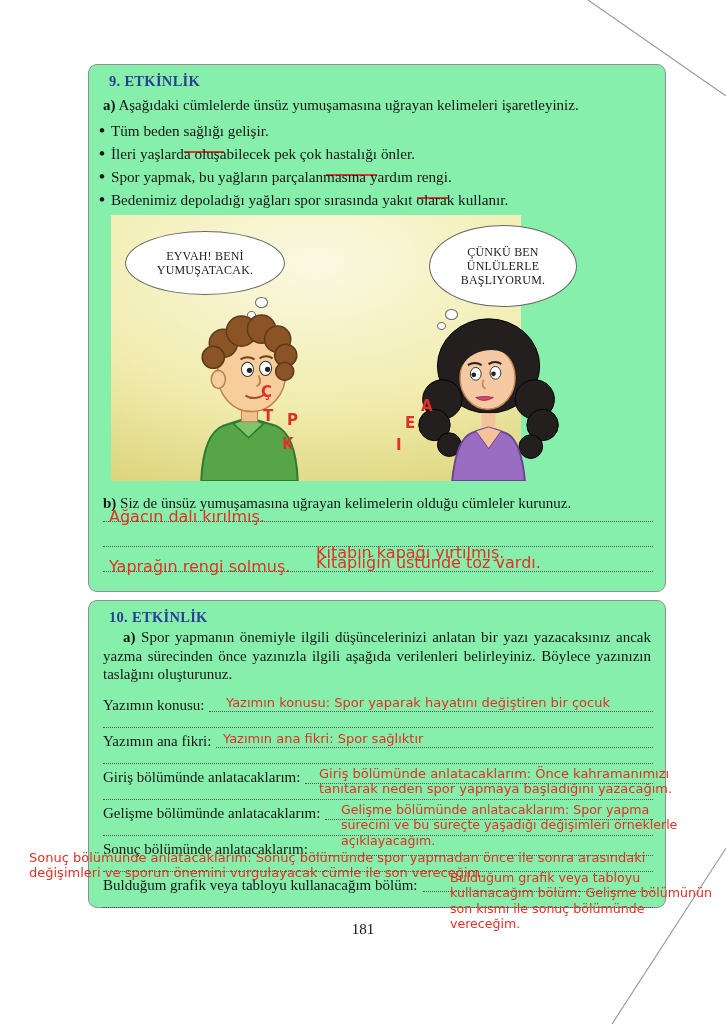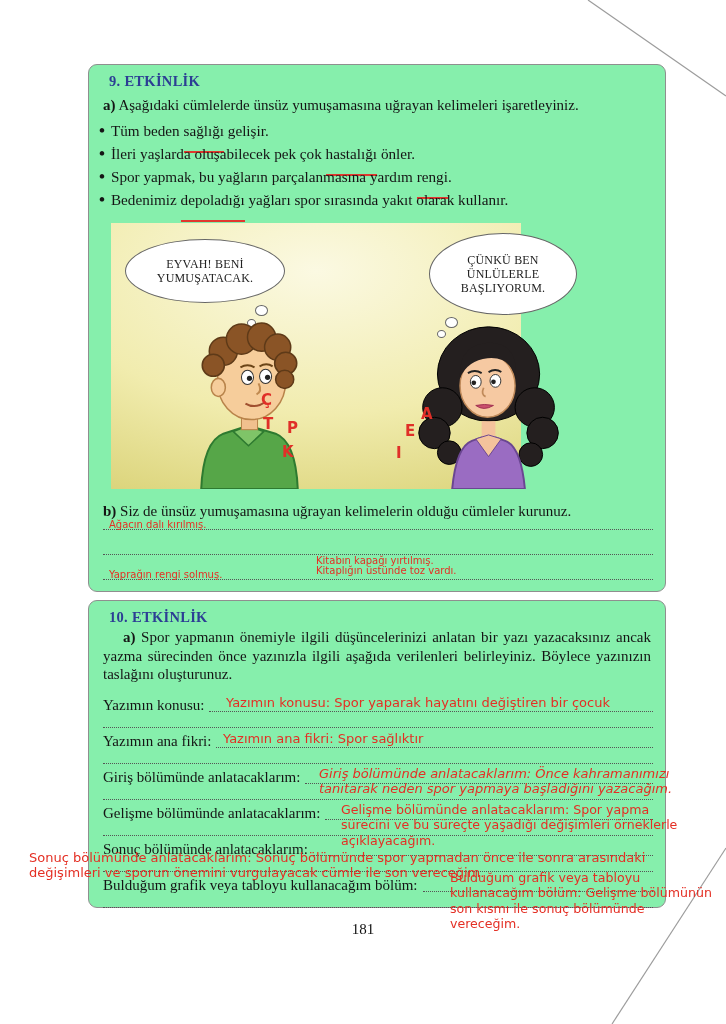--- a/index.html
+++ b/index.html
@@ -19,21 +19,21 @@
   .line-a { margin:6px 14px 0 14px; }
   .line-b { margin:13px 14px 0 14px; }
   .prefix { font-weight:bold; }
 
   .bullets { margin:4px 10px 0 8px; }
   .bullet { display:flex; font-size:15.2px; line-height:23px; }
   .bullet::before { content:"•"; font-weight:bold; font-size:17px; margin:0 6px 0 2px; }
   .umark { border-bottom:2px solid #e0392e; padding-bottom:12px; }
 
   
-  .illus { position:relative; margin:12px 0 0 22px; width:410px; height:266px;
+  .illus { position:relative; margin:4px 0 0 22px; width:410px; height:266px;
            background: radial-gradient(140% 120% at 50% 18%, #fbf9e2 0%, #f1ecae 45%, #ddd67f 75%, #c3bc5a 100%); }
   .bubble { position:absolute; background:#fff; border:1.6px solid #666; border-radius:50%;
             display:flex; flex-direction:column; align-items:center; justify-content:center;
             font-size:12px; line-height:14px; text-align:center; color:#222; letter-spacing:.2px; }
   .bubble-left  { left:14px;  top:16px; width:158px; height:62px; }
   .bubble-right { left:318px; top:10px; width:146px; height:80px; }
   .tb { position:absolute; background:#fff; border:1.5px solid #666; border-radius:50%; }
   .tb-l1 { left:144px; top:82px;  width:11px; height:9px; }
   .tb-l2 { left:136px; top:96px;  width:7px;  height:6px; }
   .tb-r1 { left:334px; top:94px;  width:11px; height:9px; }
@@ -45,40 +45,40 @@
   .rl-c { left:150px; top:168px; } .rl-t { left:152px; top:192px; }
   .rl-p { left:176px; top:196px; } .rl-k { left:171px; top:220px; }
   .rl-a { left:310px; top:182px; } .rl-e { left:294px; top:199px; } .rl-i { left:285px; top:221px; }
 
   
   .answers { position:relative; margin:0 12px 0 14px; height:72px; }
   .dotrow { position:absolute; left:0; right:0; height:0; border-top:1.6px dotted #555; }
   .dr1 { top:8px; } .dr2 { top:33px; } .dr3 { top:58px; }
   .hand { position:absolute; color:#e42f24; font-family:"DejaVu Sans", sans-serif;
           font-size:13px; line-height:15.5px; white-space:nowrap; }
-  .hb { font-size:10px; }
+  .hb { font-size:16px; }
   .hb1 { left:6px;   top:-4px; }
   .hb2 { left:213px; top:-8px;margin-top:40px; }
   .hb3 { left:6px;   top:46px; }
   .hb4 { left:213px; top:42px; }
 
   
   .intro { margin:2px 14px 12px 14px; font-size:15px; line-height:18.5px;
            text-align:justify; text-indent:20px; }
   .fields { position:relative; margin:6px 12px 0 14px; }
   .field { position:relative; height:36px; }
   .field-line { position:absolute; top:0; left:0; right:0; display:flex; align-items:flex-end;
                 font-size:15px; line-height:19px; }
   .flabel { white-space:nowrap; }
   .dots { flex:1; border-bottom:1.6px dotted #555; margin:0 0 3px 5px; }
   .dotline { position:absolute; left:0; right:0; bottom:4px; border-bottom:1.6px dotted #555; }
   .fa { white-space:normal; }
   .fa1 { left:123px; top:-1px;  white-space:nowrap; }
   .fa2 { left:120px; top:35px;  white-space:nowrap; }
-  .fa3 { left:216px; top:70px;  width:372px;font-style:italic; }
+  .fa3 { left:216px; top:70px;  width:372px; }
   .fa4 { left:238px; top:106px; width:350px; font-size:12.6px; }
   .fa5 { left:-74px; top:154px; width:680px; }
   .fa6 { left:347px; top:174px; width:266px; font-size:12.6px; }
 
   .page-number { position:absolute; left:0; top:921px; width:100%; text-align:center;
                  font-size:15px; color:#111; }
 </style>
 </head>
 <body>
 

